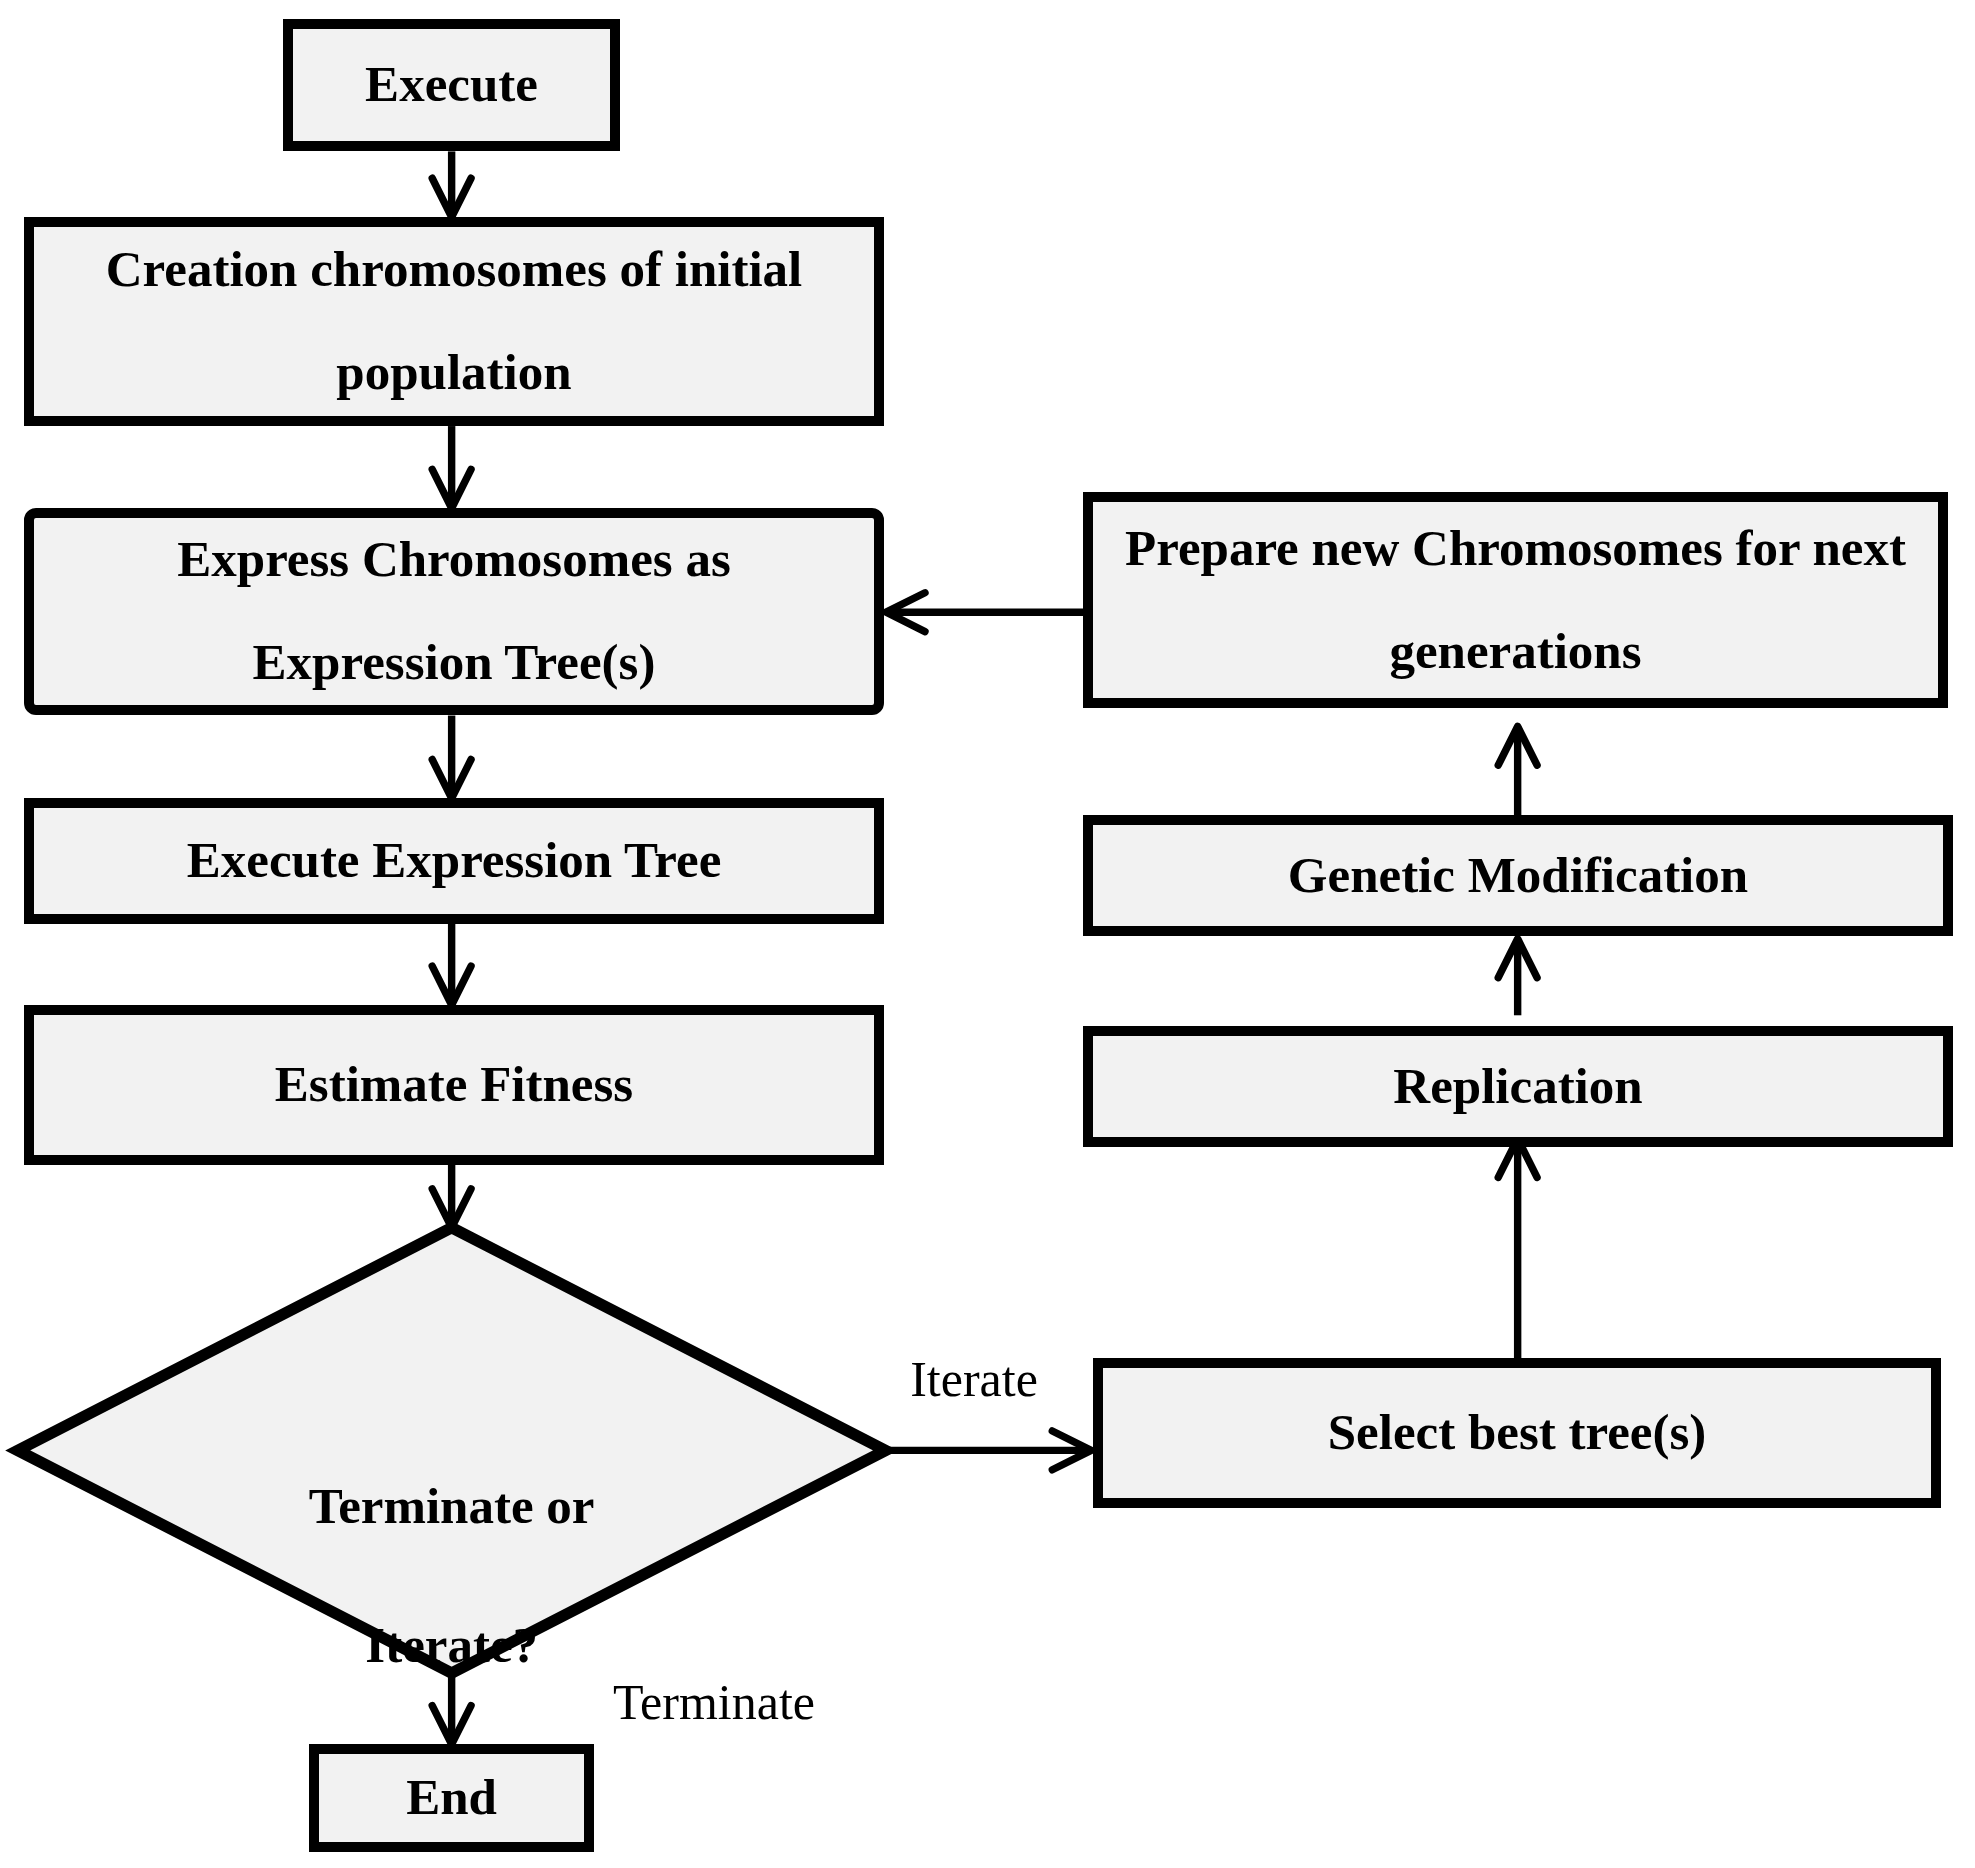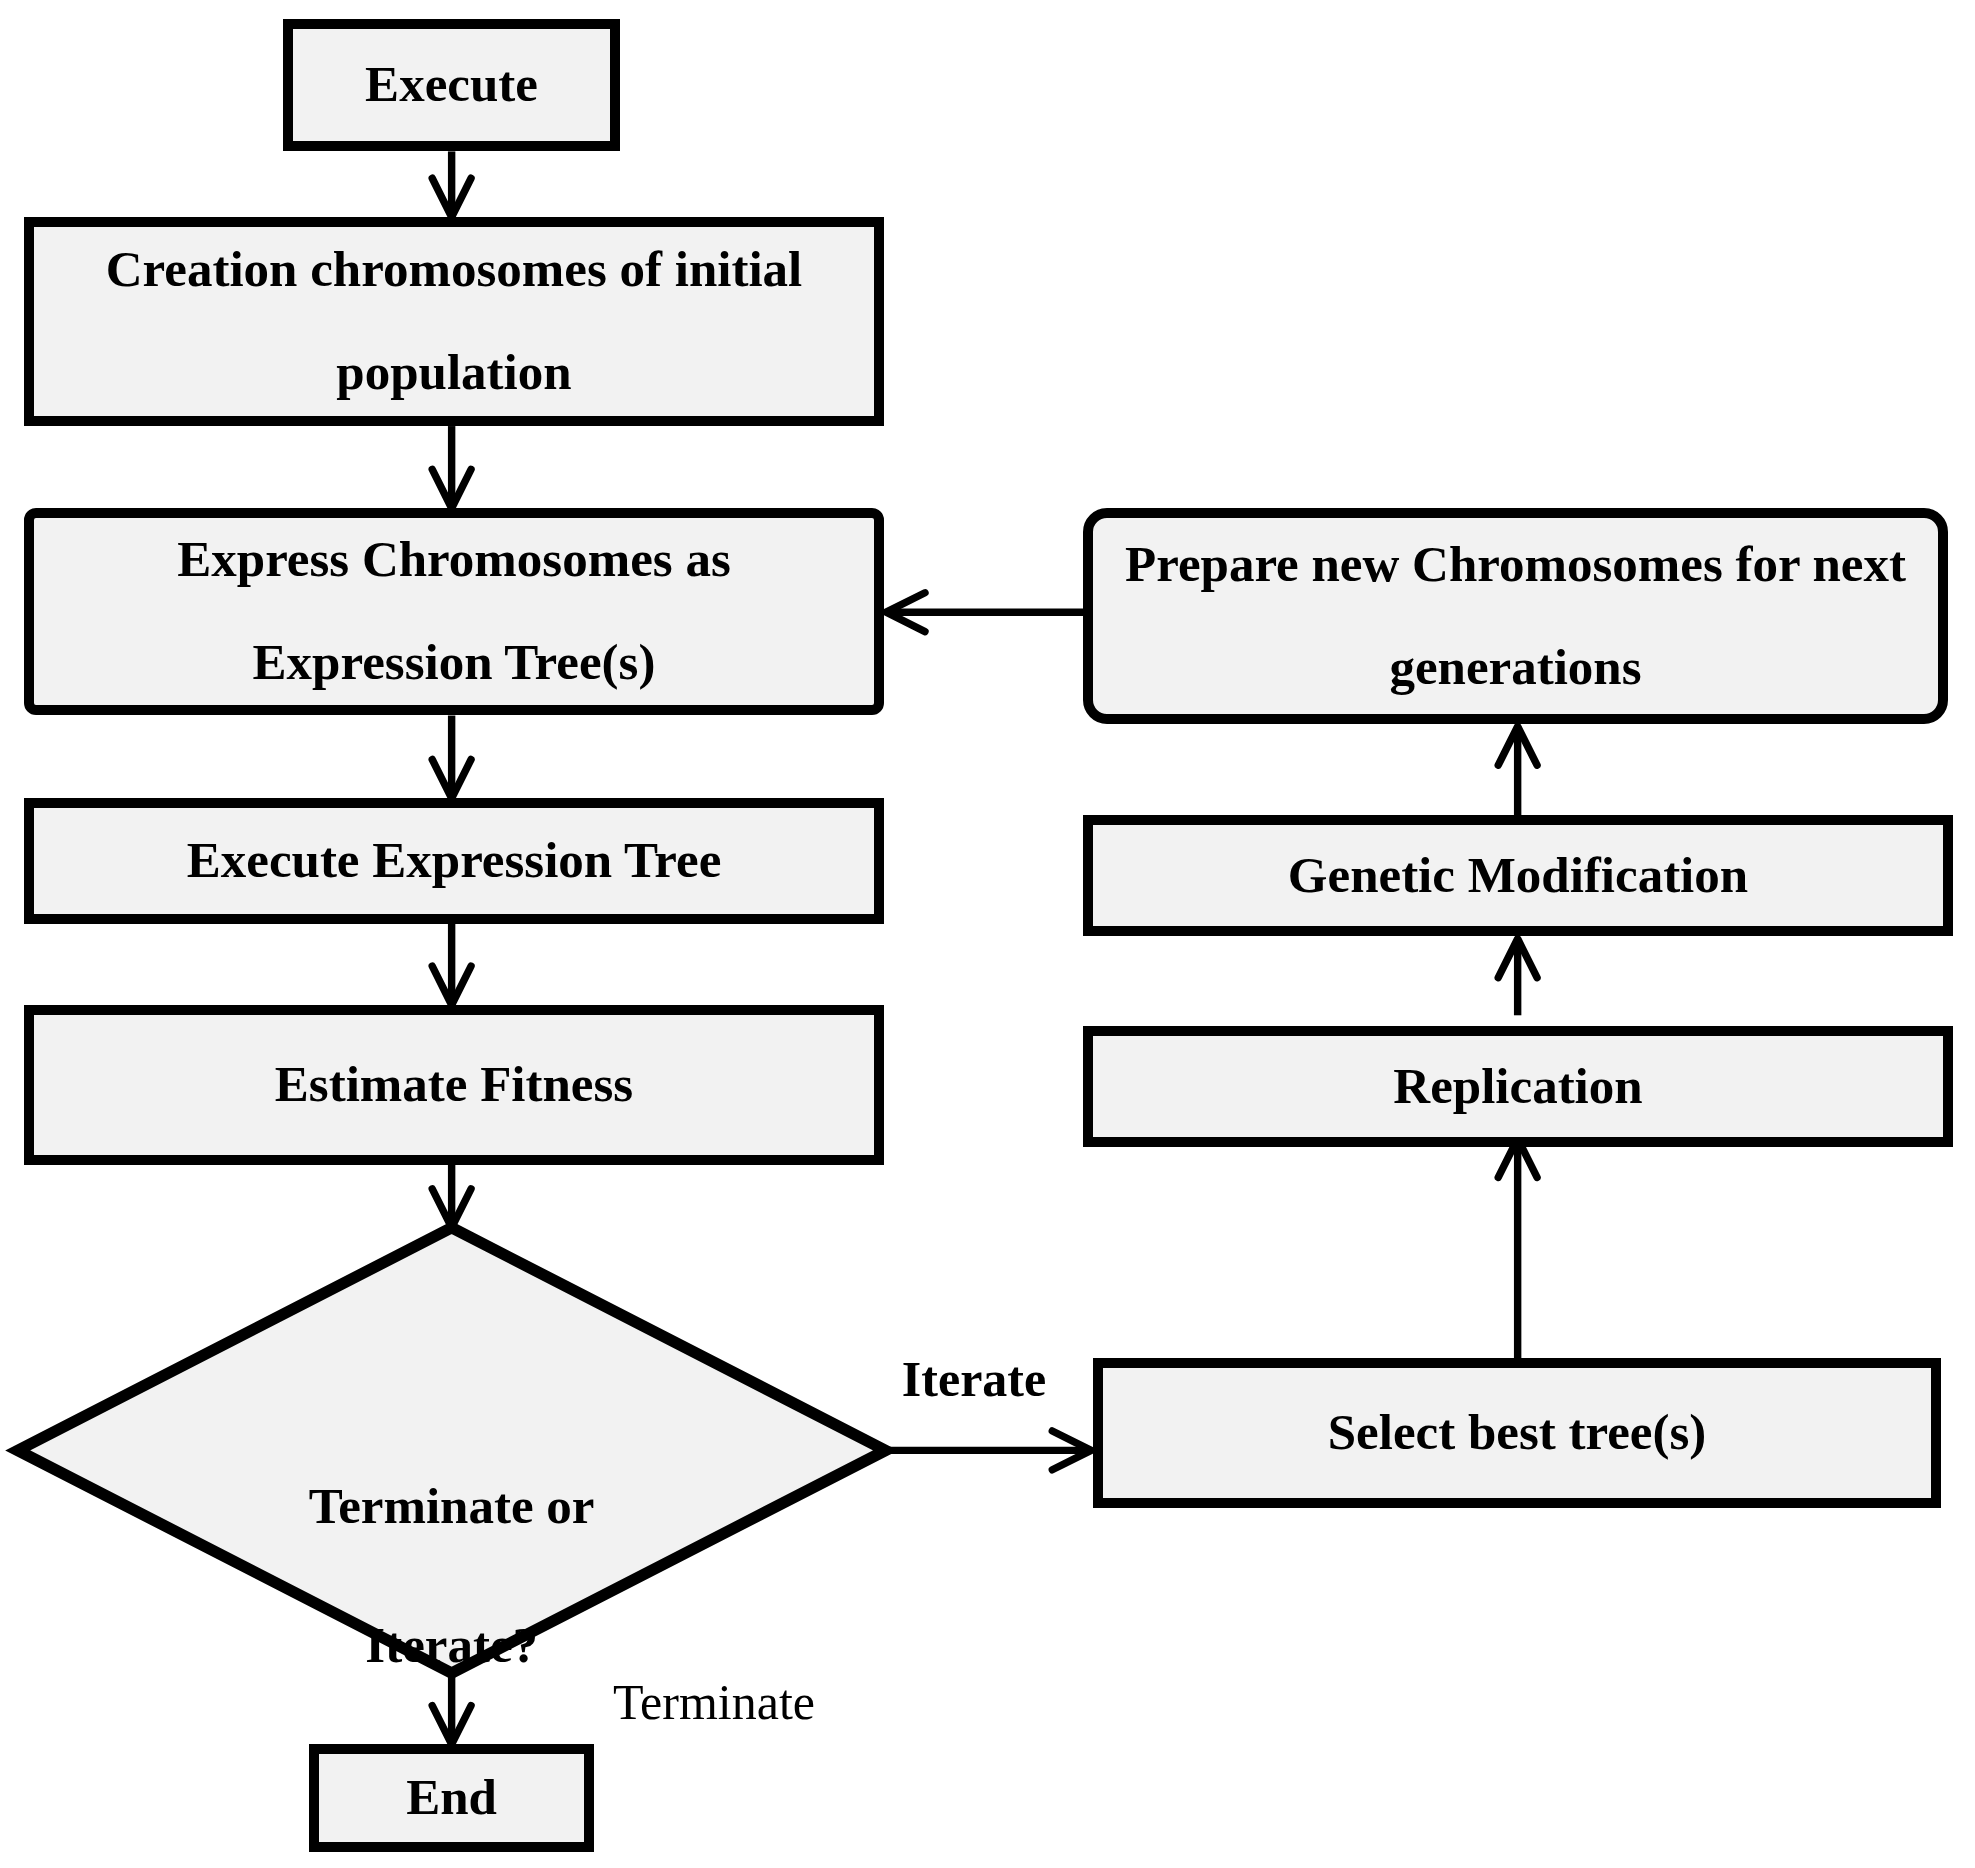--- a/index.html
+++ b/index.html
@@ -43,21 +43,21 @@
   .diamond-label .line{
     font-size:51px;
     font-weight:700;
     line-height:1.05;
     white-space:nowrap;
   }
   .edge-label{
     position:absolute;
     transform:translate(-50%,-50%);
     font-size:50px;
-    font-weight:700;
+    font-weight:400;
     color:#000;
     white-space:nowrap;
   }
   .edge-label.bold{font-weight:400;}
   .shaft{stroke:var(--stroke,#000);stroke-width:13;fill:none;}
   .head{stroke:var(--stroke,#000);stroke-width:13;fill:none;stroke-linecap:round;stroke-linejoin:round;}
   .diamond{fill:var(--node-fill,#f2f2f2);stroke:var(--stroke,#000);stroke-width:20;}
 </style>
 </head>
 <body>
@@ -127,21 +127,21 @@
     <div class="node" style="left: 24px; top: 1005px; width: 860px; height: 160px;">
       <div class="line">Estimate Fitness</div>
     </div>
     <div class="diamond-label" style="left: 17.7px; top: 1228px; width: 868px; height: 445px;">
       <div class="line">Terminate or</div>
       <div class="line">Iterate?</div>
     </div>
     <div class="node" style="left: 309px; top: 1744px; width: 285px; height: 108px; text-align: right;">
       <div class="line">End</div>
     </div>
-    <div class="node" style="left: 1083px; top: 508px; width: 865px; height: 216px; border-radius: 24px;">
+    <div class="node" style="left: 1083px; top: 492px; width: 865px; height: 216px;">
       <div class="line">Prepare new Chromosomes for next</div>
       <div class="line">generations</div>
     </div>
     <div class="node" style="left: 1083px; top: 815px; width: 870px; height: 121px;">
       <div class="line">Genetic Modification</div>
     </div>
     <div class="node" style="left: 1083px; top: 1026px; width: 870px; height: 121px;">
       <div class="line">Replication</div>
     </div>
     <div class="node" style="left: 1093px; top: 1358px; width: 848px; height: 150px;">

